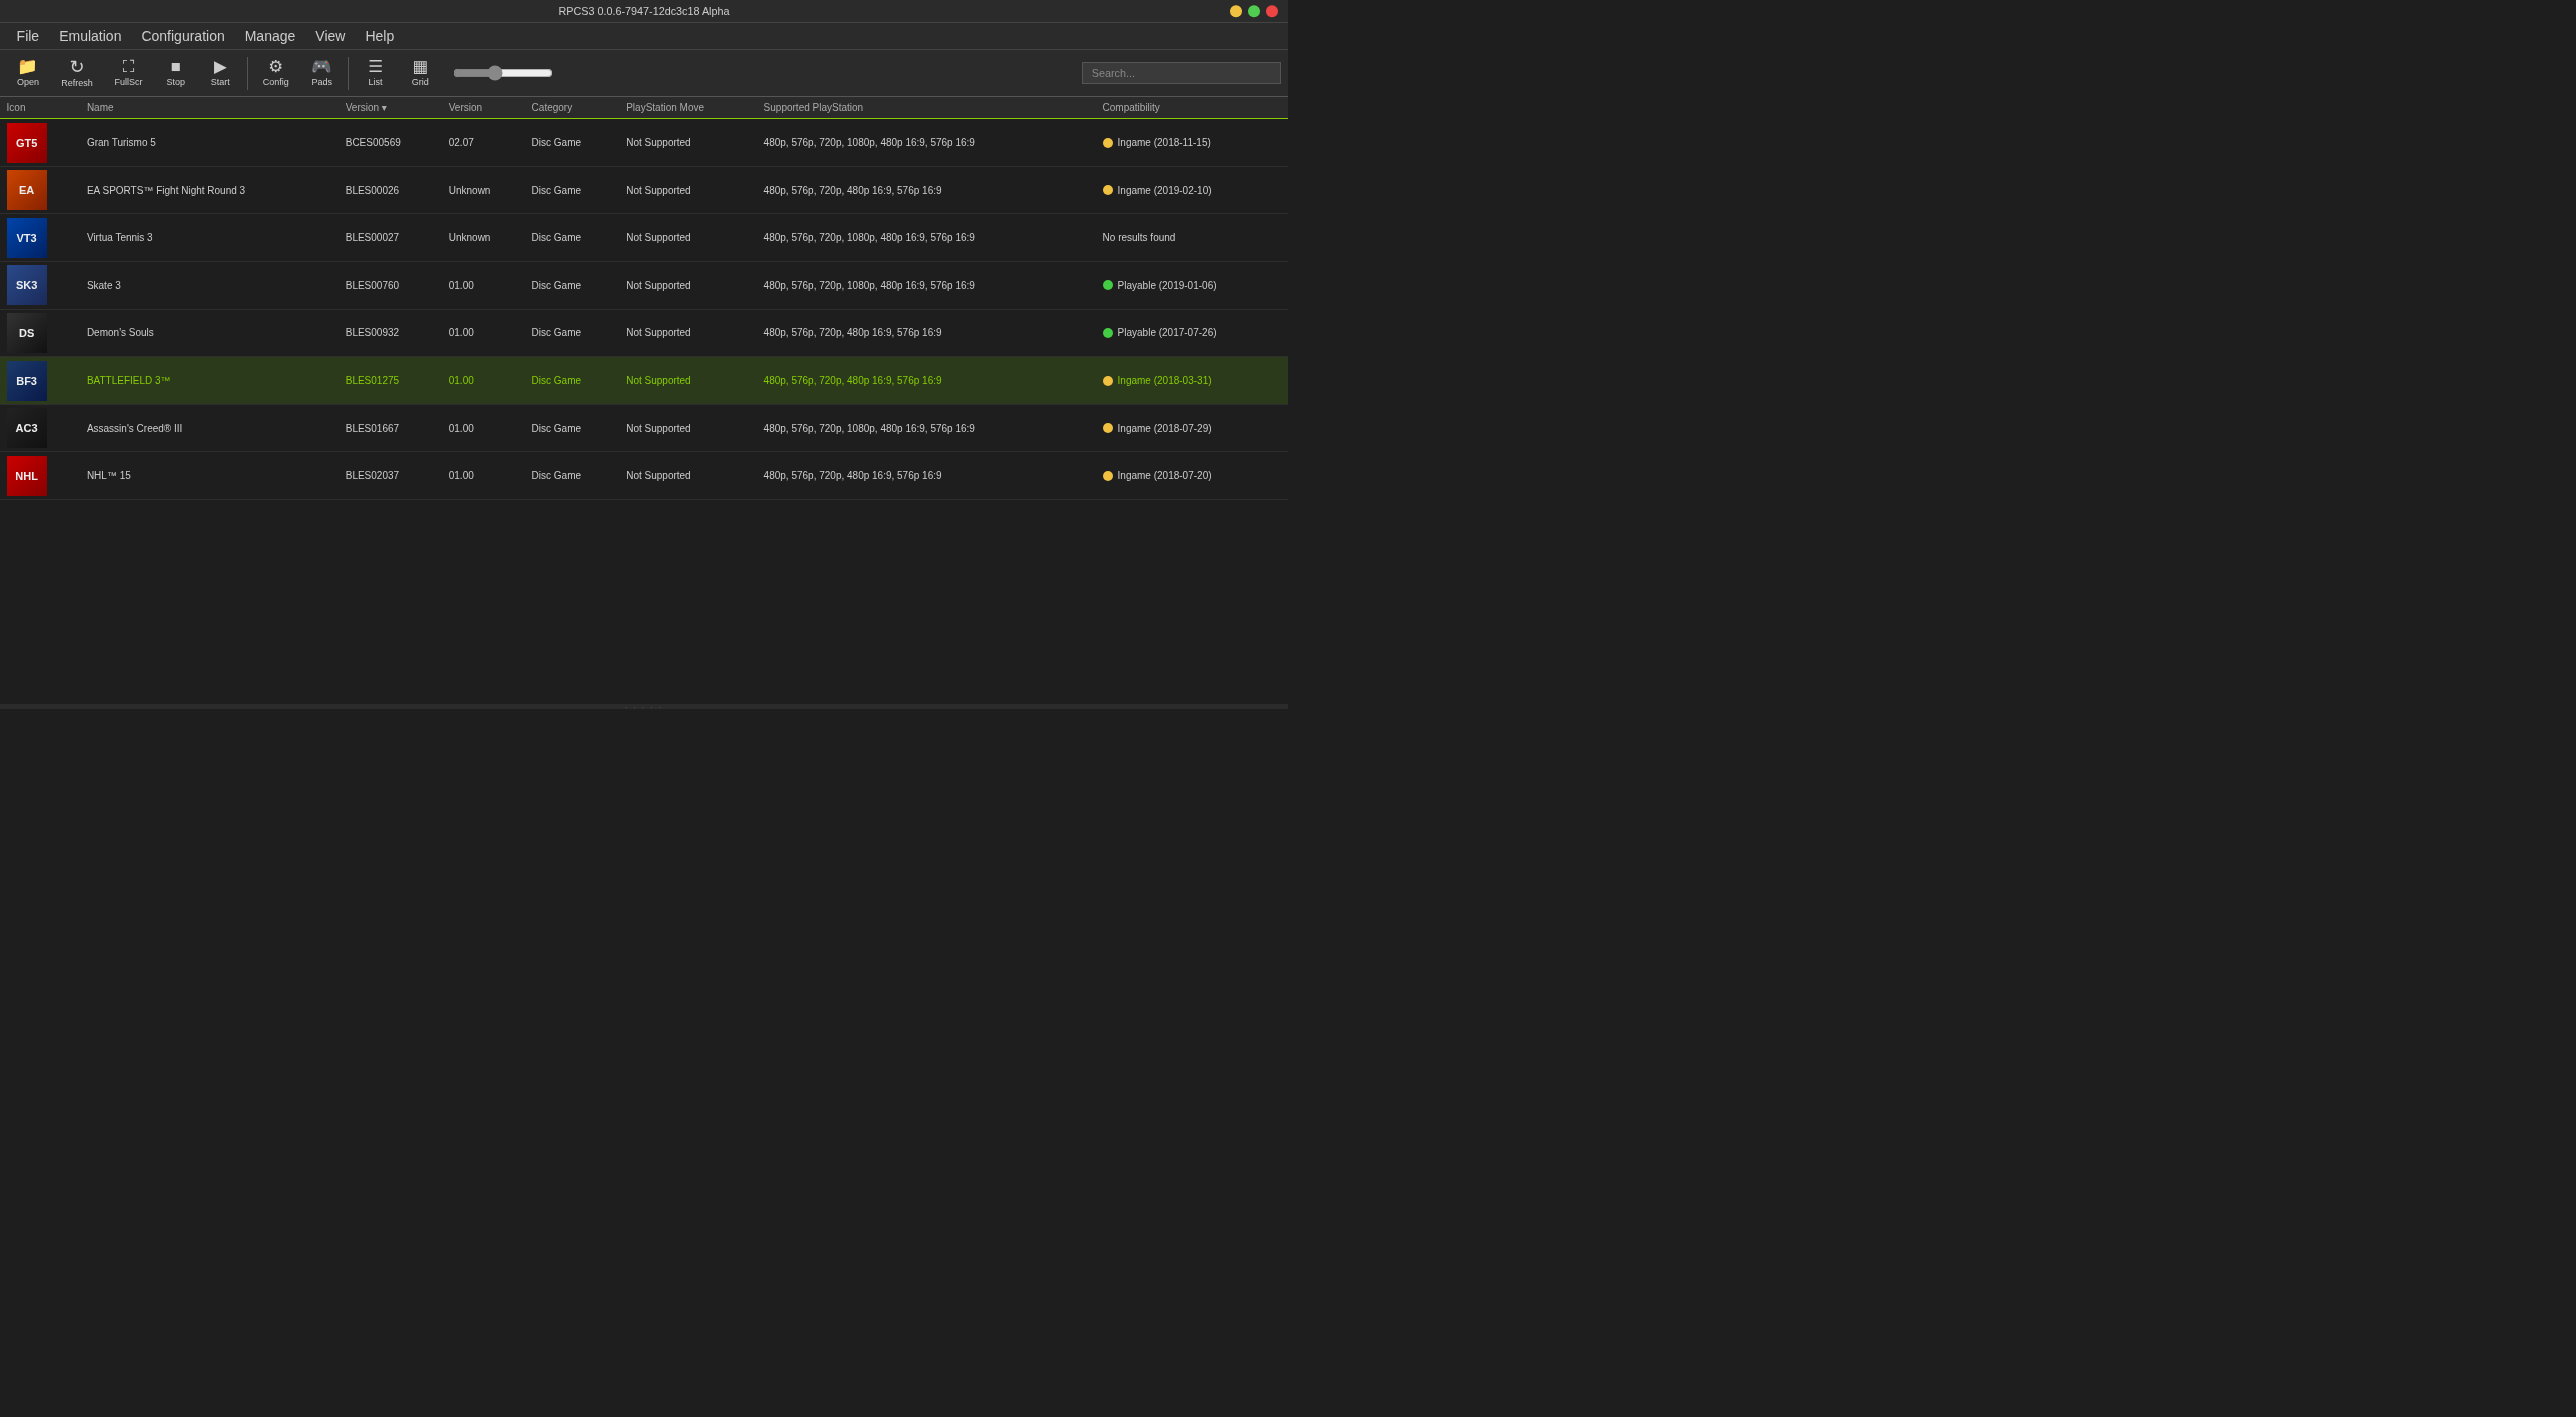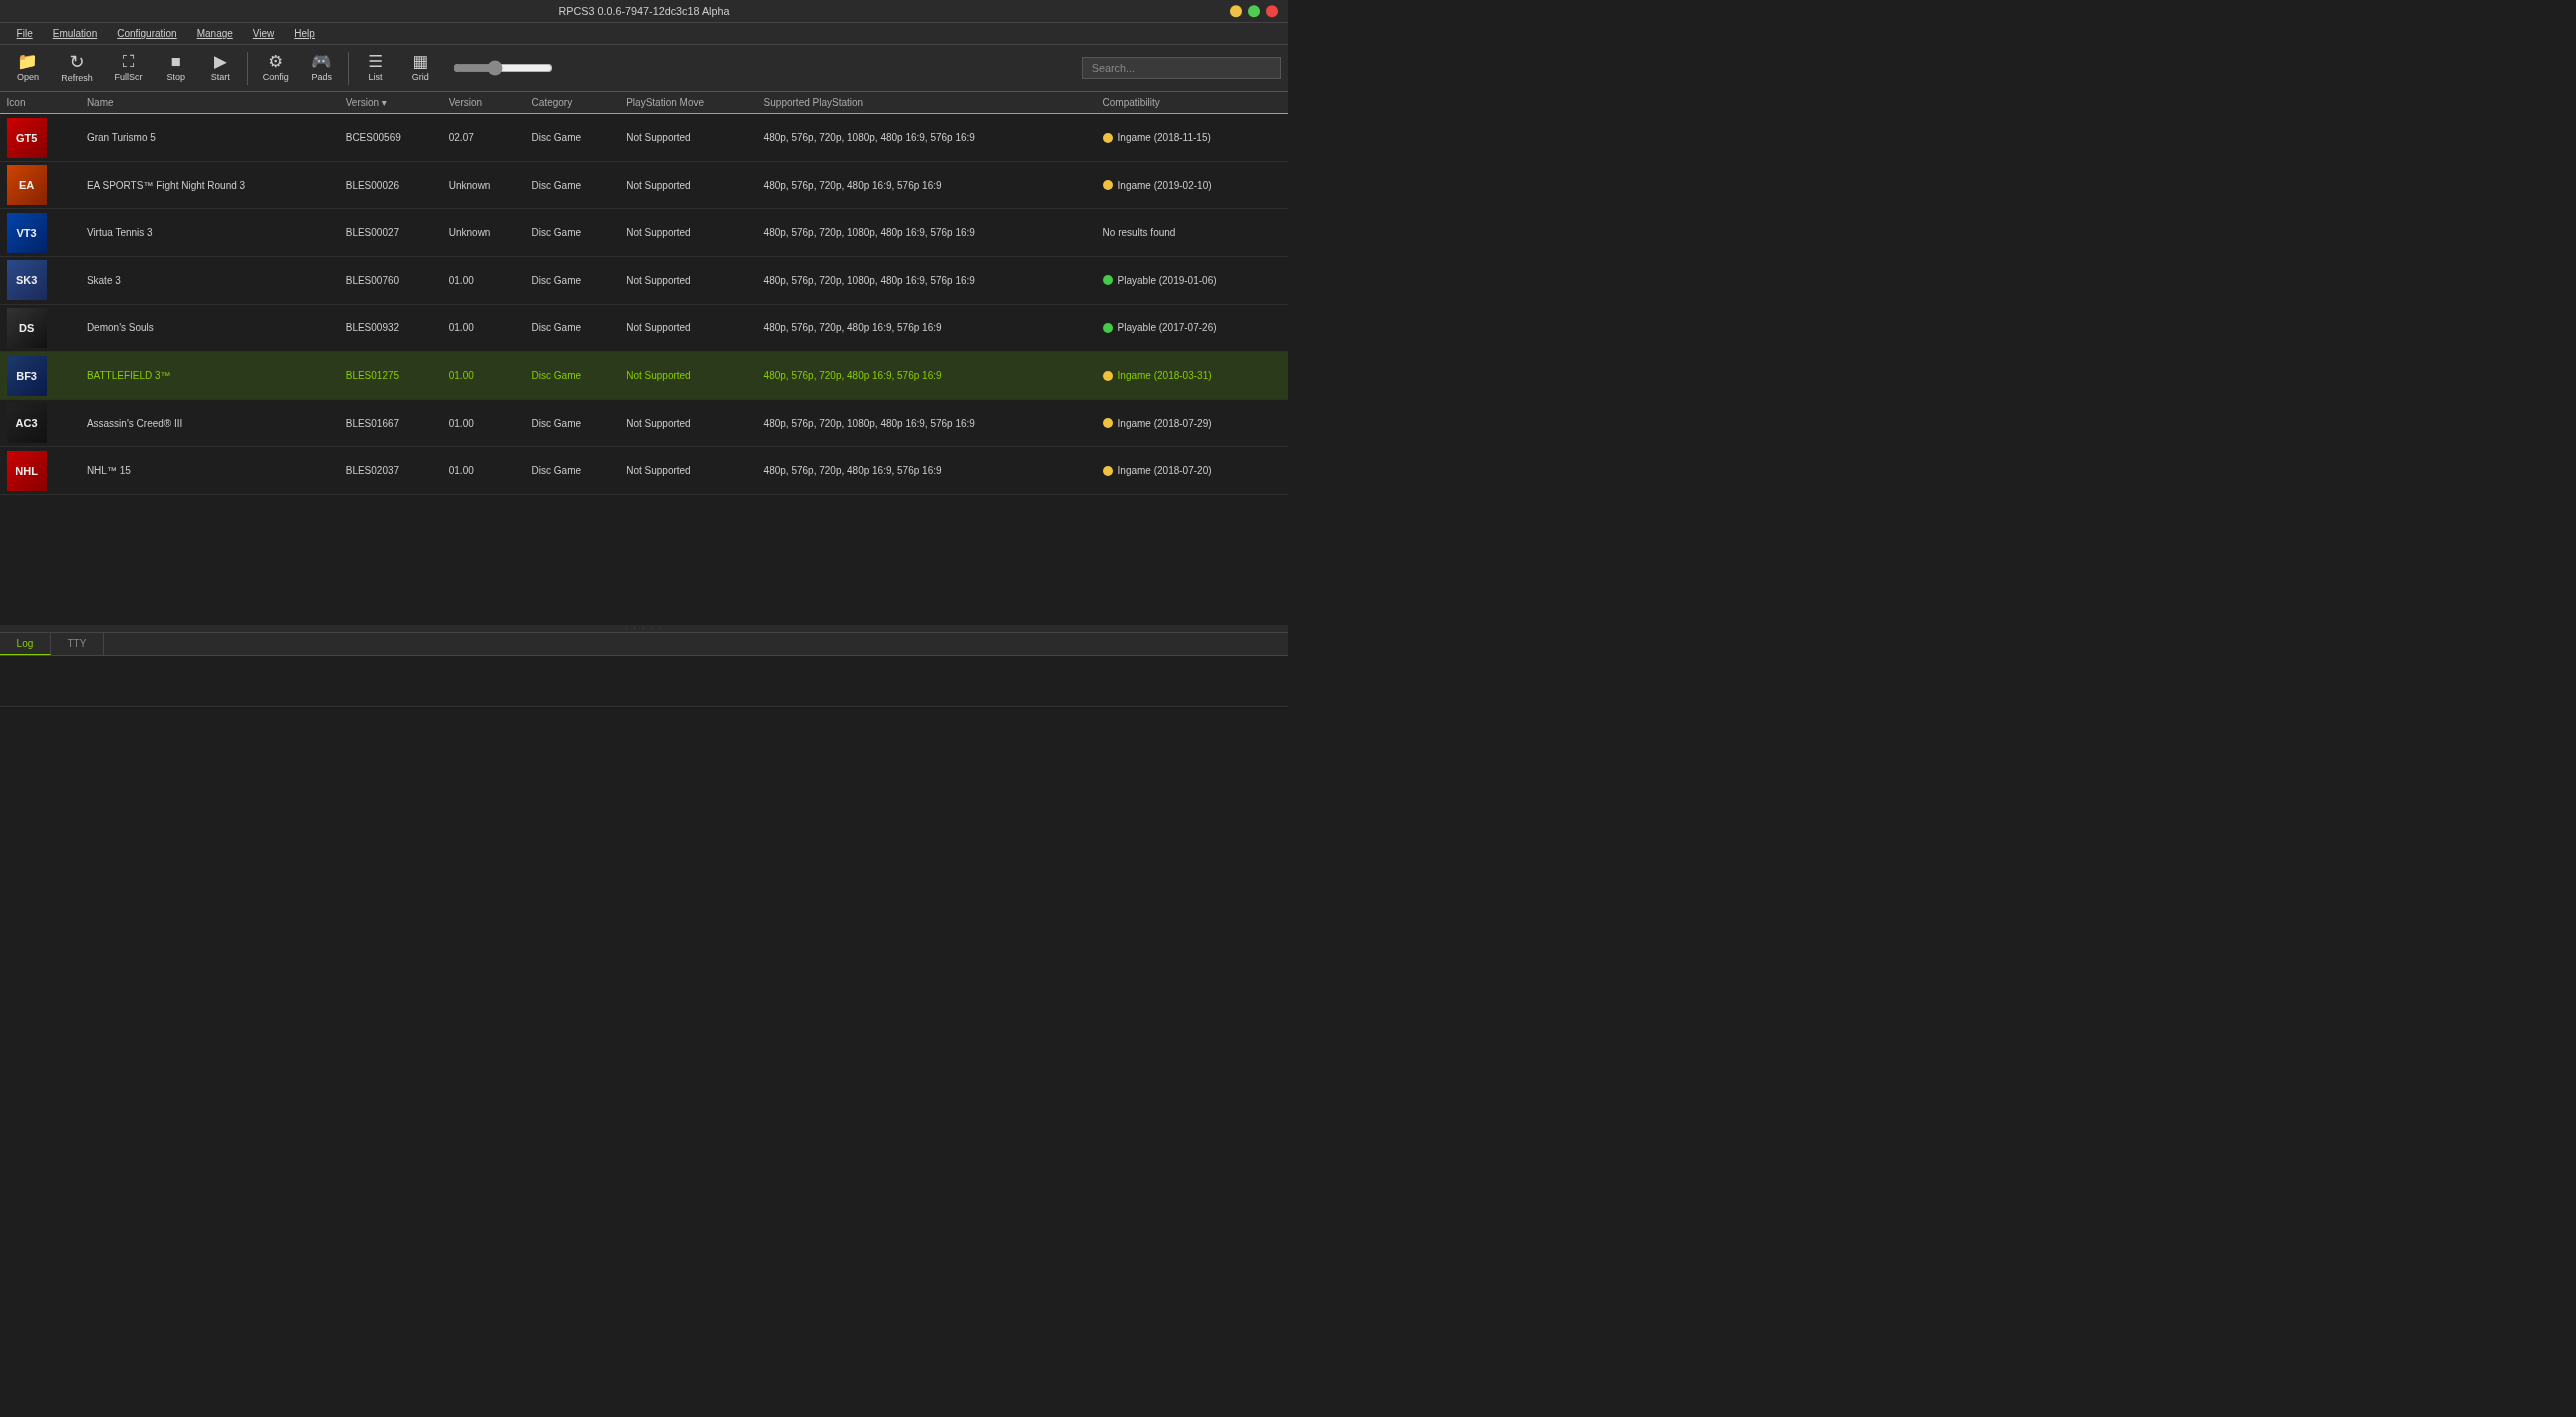--- a/index.html
+++ b/index.html
@@ -41,22 +41,21 @@
       background: #2b2b2b;
       display: flex;
       gap: 0;
       padding: 1.7px 6.6px;
       border-bottom: 0.8px solid #444;
     }
     .menu-item {
       padding: 3.3px 10px;
       color: #cccccc;
       cursor: pointer;
-      font-size: 10px;
-      text-decoration: underline;
+      font-size: 14px;
     }
     
     #toolbar {
       background: #2b2b2b;
       display: flex;
       align-items: center;
       padding: 3.3px 6.6px;
       border-bottom: 0.8px solid #555;
       gap: 1.7px;
     }
@@ -479,26 +478,19 @@
                 <span>Ingame (2018-07-20)</span>
               </div>
             </td>
           </tr>
         </tbody>
     </table>
   </div>
 
   <div id="drag-handle"></div>
 
-  <div id="bottom-panel">
-    <div id="log-tabs">
-      <div class="log-tab active">Log</div>
-      <div class="log-tab">TTY</div>
-    </div>
-    <div id="log-content"></div>
-  </div>
 </div>
 
 <div id="statusbar">
   <div>RPCS3 v0.0.6-7947-12dc3c18 Alpha | HEAD</div>
   <div>AMD Ryzen 7 1700X Eight-Core Processor | 16 Threads | 15.68 GiB RAM | AVX+</div>
 </div>
 
 
 </body></html>

